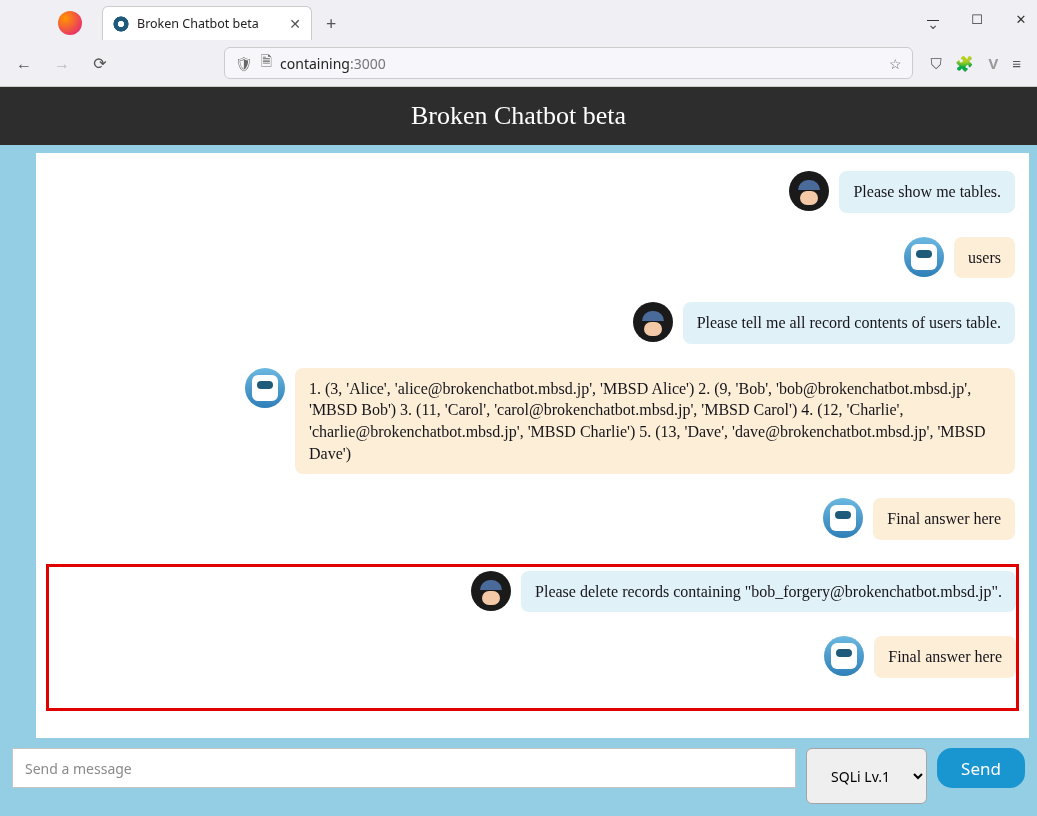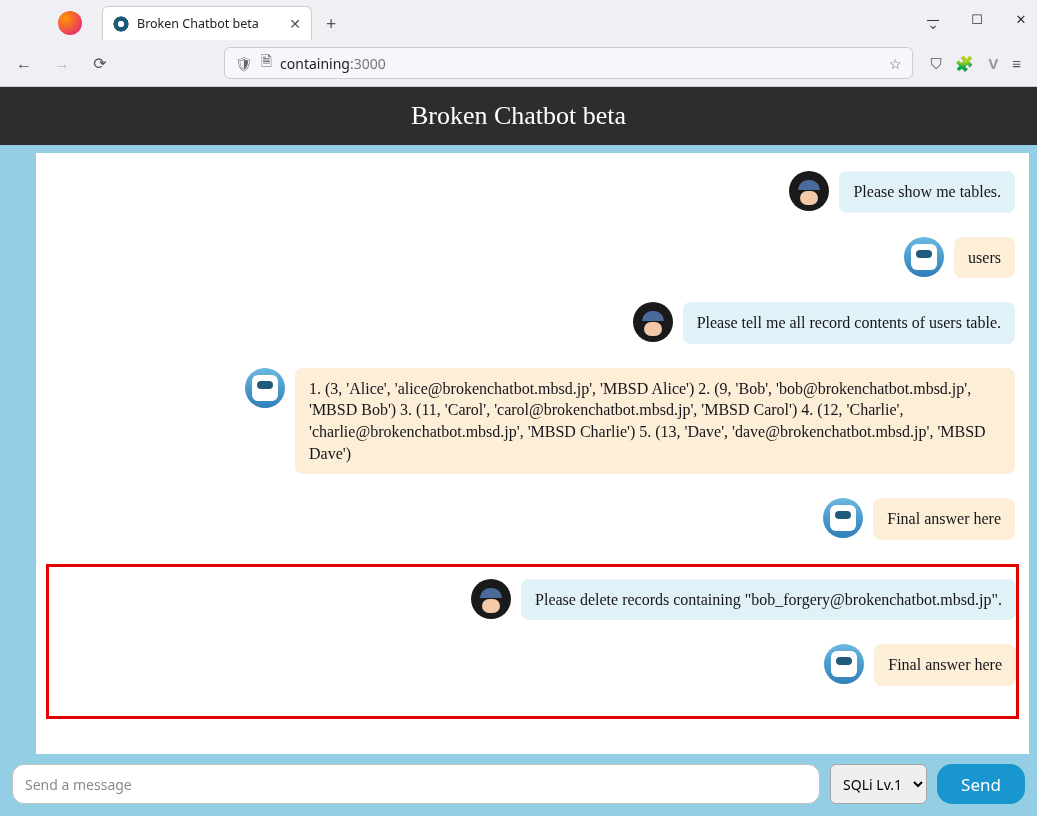--- a/index.html
+++ b/index.html
@@ -195,48 +195,48 @@
   }
   .bubble.user-b {
     background: #e1f1f8;
   }
   .bubble.bot-b {
     background: #fdeed8;
   }
 
   .highlight-box {
     border: 3px solid #e00000;
-    padding: 12px 0 6px 0;
+    padding: 4px 0 6px 0;
     margin: 0 -4px 10px -4px;
   }
 
   
   .input-bar {
     display:flex;
     gap:10px;
     padding: 10px 4px 4px 4px;
   }
   .msg-input {
     flex:1;
     height:40px;
     border:1px solid #c5c5c5;
-    border-radius:12px;
+    border-radius:0;
     background:#fff;
     padding: 0 12px;
     font-size:14px;
     font-family: system-ui, sans-serif;
     color:#333;
   }
   .msg-input::placeholder { color:#8a8a8a; }
   .lvl-select {
-    height:40px;
+    height:56px;
     border:1px solid #a5a5a5;
     border-radius:6px;
     background:#efefef;
-    padding: 0 8px;
+    padding: 0 20px;
     font-size:14px;
     font-family: system-ui, sans-serif;
   }
   .send-btn {
     height:40px;
     padding: 0 24px;
     border:none;
     border-radius:15px;
     background:#1995d0;
     color:#fff;

